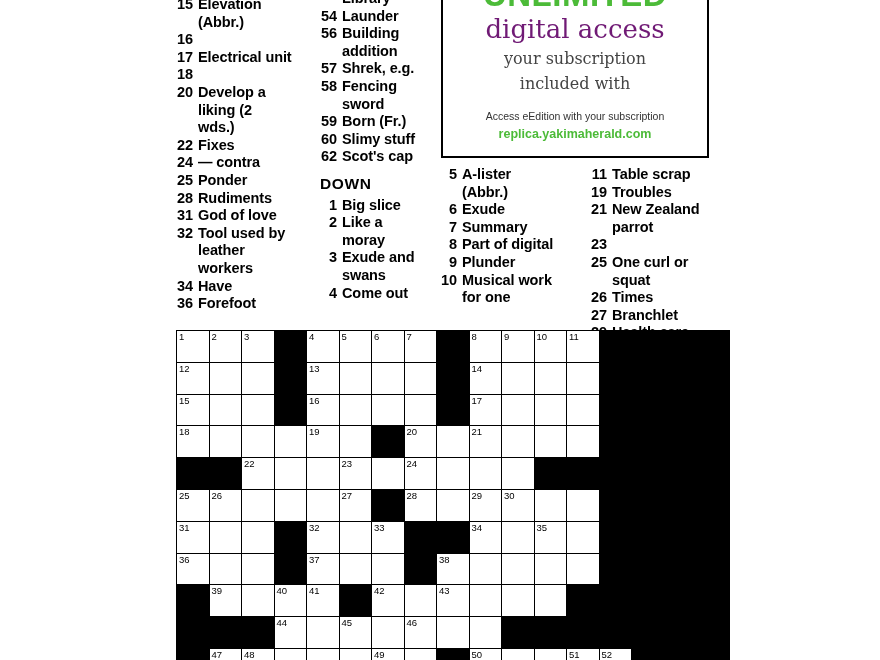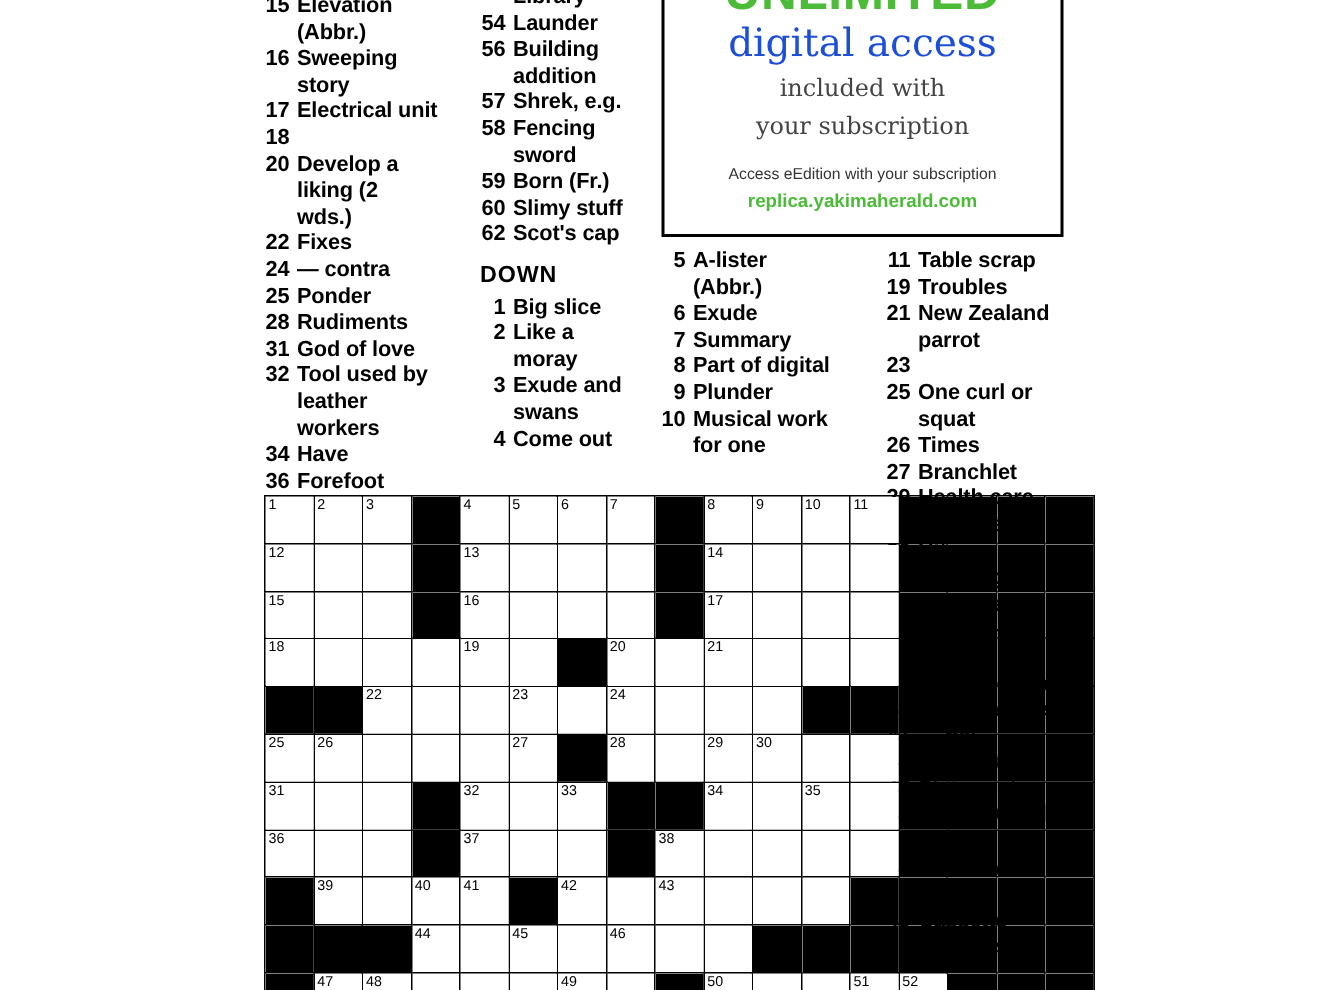--- a/index.html
+++ b/index.html
@@ -73,21 +73,21 @@
     font-size: 33px;
     font-weight: bold;
     color: #4cbb38;
     letter-spacing: 0.5px;
     margin-top: 50px;
     line-height: 34px;
   }
   #promo .digital {
     font-family: "DejaVu Serif", serif;
     font-size: 26px;
-    color: #1d4ed8;
+    color: #701a75;
     line-height: 30px;
     margin-top: 2px;
     text-align: center;
   }
   #promo .included {
     font-family: "DejaVu Serif", serif;
     font-size: 16px;
     color: #444444;
     line-height: 21px;
     margin-top: 4px;
@@ -140,21 +140,20 @@
 
 <div id="page">
 
   <div class="clue-col" id="col1">
       <div class="clue">
         <span class="num">15</span>
         <span class="txt">Elevation (Abbr.)</span>
       </div>
       <div class="clue">
         <span class="num">16</span>
-        <span class="txt">Sweeping story</span>
       </div>
       <div class="clue">
         <span class="num">17</span>
         <span class="txt">Electrical unit</span>
       </div>
       <div class="clue">
         <span class="num">18</span>
       </div>
       <div class="clue">
         <span class="num">20</span>
@@ -347,22 +346,22 @@
       </div>
       <div class="clue">
         <span class="num">49</span>
         <span class="txt">Cassette contents</span>
       </div>
     </div>
 
   <div id="promo">
     <div class="unlimited">UNLIMITED</div>
     <div class="digital">digital access</div>
+    <div class="included">your subscription</div>
     <div class="included">included with</div>
-    <div class="included">your subscription</div>
     <div class="access">Access eEdition with your subscription</div>
     <div class="replica">replica.yakimaherald.com</div>
   </div>
 
   <table id="grid">
       <tbody>
         <tr>
           <td>
             <span class="cnum">1</span>
           </td>

